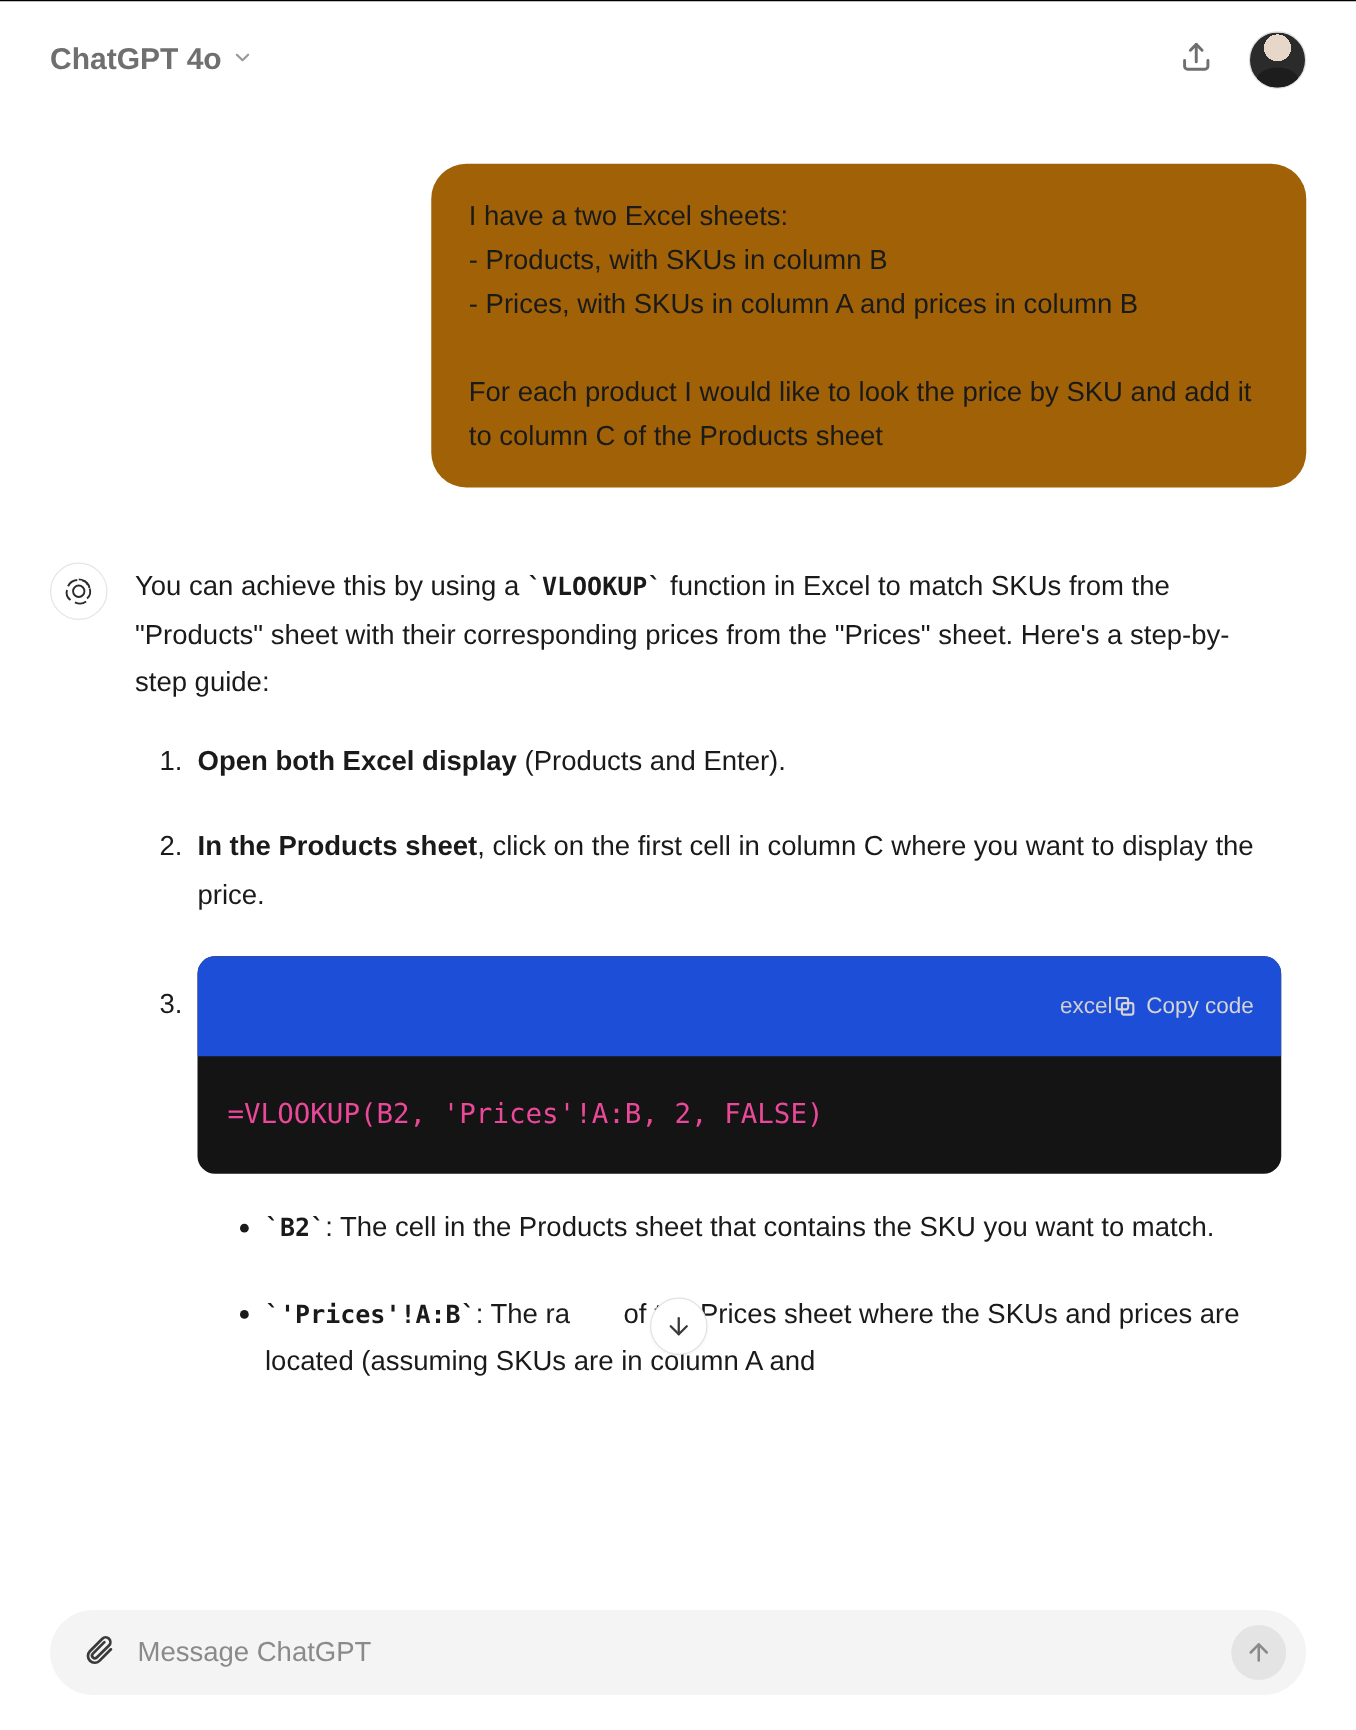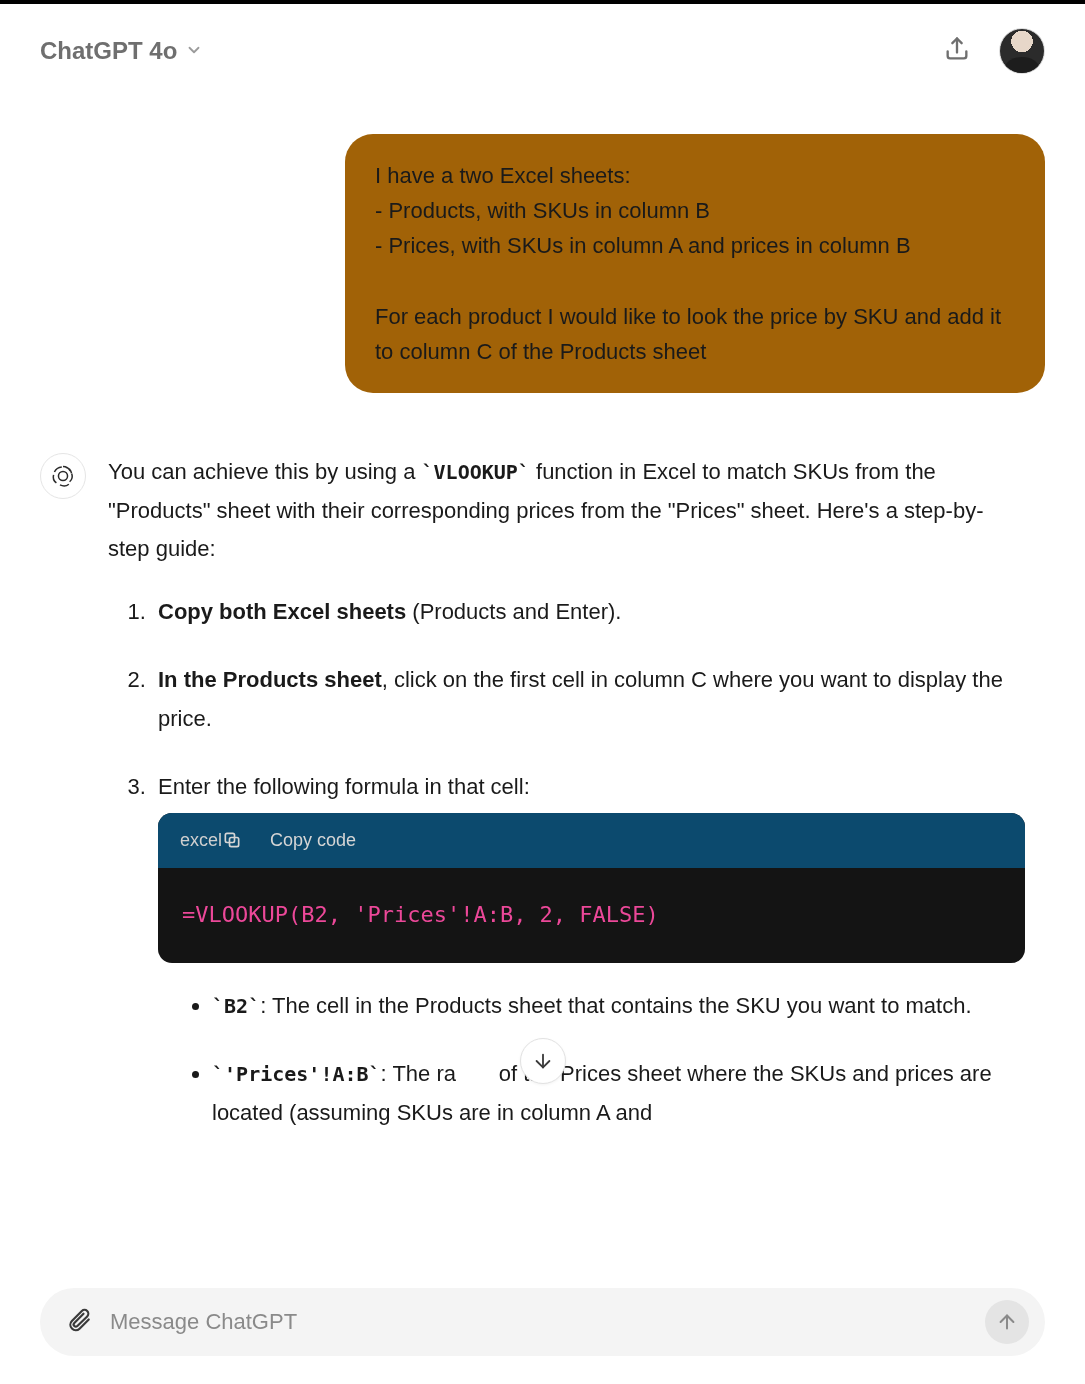--- a/index.html
+++ b/index.html
@@ -10,21 +10,21 @@
     height: 1384px;
     overflow: hidden;
     position: relative;
     color: #0d0d0d;
   }
   .header {
     display: flex;
     align-items: center;
     justify-content: space-between;
     padding: 24px 40px 20px 40px;
-    border-top: 4px solid #000000;
+    border-top: 1px solid #000000;
   }
   .model-select {
     display: flex;
     align-items: center;
     gap: 8px;
     font-size: 24px;
     font-weight: 600;
     color: #6f6f6f;
     cursor: pointer;
   }
@@ -77,24 +77,24 @@
     font-size: 20px;
   }
   ol.steps { list-style: decimal; padding-left: 44px; margin-top: 12px; }
   ol.steps > li { margin-bottom: 30px; padding-left: 6px; }
   ul.sub { list-style: disc; padding-left: 54px; margin-top: 24px;}
   ul.sub > li { margin-bottom: 30px; }
   .codeblock {
     background: #141414; border-radius: 14px; overflow:hidden; margin-top: 6px; margin-bottom: 10px;
   }
   .codeblock-header {
-    display:flex; justify-content:flex-start; align-items:center;
-    background:#0c4a6e; color:#cfcfcf; font-size:18px; padding: 12px 22px;
-  }
-  .copy-btn { display:flex; align-items:center; gap:28px; cursor:pointer; color:#d5d5d5;}
+    display:flex; justify-content:flex-end; align-items:center;
+    background:#1d4ed8; color:#cfcfcf; font-size:18px; padding: 24px 22px;
+  }
+  .copy-btn { display:flex; align-items:center; gap:7px; cursor:pointer; color:#d5d5d5;}
   .codeblock pre {
     color:#ec4899; font-family: ui-monospace, SFMono-Regular, Menlo, Consolas, monospace;
     font-size: 22px; padding: 28px 24px;
   }
   .scroll-down-btn {
     position: absolute; left: 50%; transform: translateX(-50%);
     bottom: 300px; width: 46px; height:46px; border-radius:50%;
     background:#fff; border:1px solid #e2e2e2; display:flex; align-items:center; justify-content:center;
     cursor:pointer; box-shadow: 0 1px 3px rgba(0,0,0,0.05);
     z-index: 5;
@@ -161,27 +161,26 @@
         <path d="M12 3.2c3.3 0 5.4 1.7 6.6 4.1M20.1 10c1 3.1.1 5.6-2 7.3M17.4 19.6c-2.6 2-5.3 2-8.2.6M5.9 18.4c-2.7-1.9-3.4-4.4-2.6-7.4M4.1 8.3C5.4 5.4 7.7 4 10.9 3.7M14.5 3.9c3 .7 4.8 2.6 5.4 5.7"></path>
       </svg>
     </div>
     <div class="assistant-content">
       <p>
         <span>You can achieve this by using a </span><code class="inline">`<span>VLOOKUP</span>`</code><span> function in Excel to match SKUs from the "Products" sheet with their corresponding prices from the "Prices" sheet. Here's a step-by-step guide:</span>
       </p>
 
       <ol class="steps">
         <li>
-          <strong>Copy both Excel sheets</strong><span> (Products and Enter).</span>
+          <strong>Open both Excel display</strong><span> (Products and Enter).</span>
         </li>
         <li>
           <strong>In the Products sheet</strong><span>, click on the first cell in column C where you want to display the price.</span>
         </li>
         <li>
-          <span>Enter the following formula in that cell:</span>
           <div class="codeblock">
             <div class="codeblock-header">
               <span>excel</span>
               <div class="copy-btn">
                 <svg width="20" height="20" viewBox="0 0 24 24" fill="none" stroke="currentColor" stroke-width="2" stroke-linecap="round" stroke-linejoin="round">
                     <rect x="9" y="9" width="11" height="11" rx="2"></rect>
                     <rect x="4" y="4" width="11" height="11" rx="2"></rect>
                   </svg>
                 <span>Copy code</span>
               </div>

